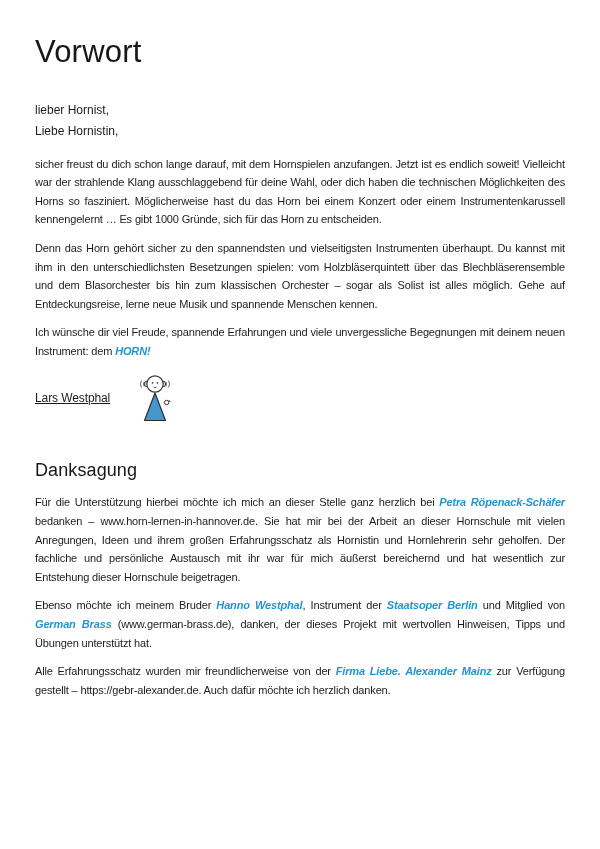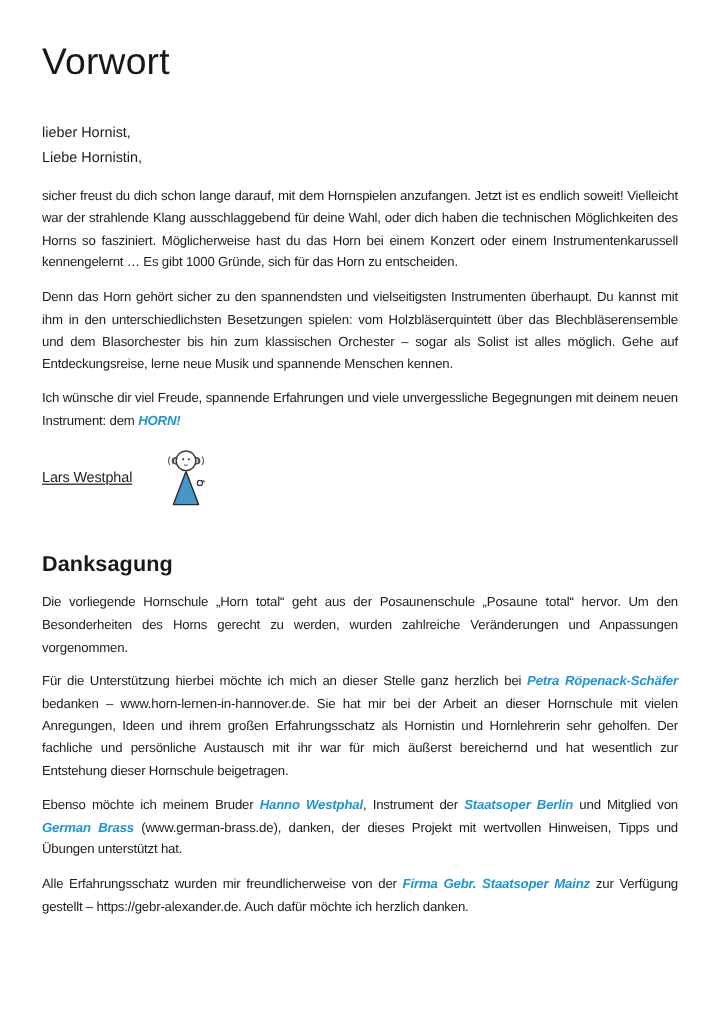--- a/index.html
+++ b/index.html
@@ -49,21 +49,21 @@
     height: 52px;
   }
   .signature-name {
     font-size: 12px;
     letter-spacing: -0.1px;
     text-decoration: underline;
   }
   .figure-wrap { margin-left: 24px; width: 42px; height: 52px; }
   h2.section-title {
     font-size: 18px;
-    font-weight: 700;
+    font-weight: 400;
     letter-spacing: 0.1px;
     margin-top: 36px;
     margin-bottom: 12px;
     color: #181818;
   }
 </style>
 </head>
 <body>
 
 <div class="page">
@@ -103,18 +103,17 @@
         <path d="M21 21 L10.5 48.5 L31.5 48.5 Z" fill="#4596cb" stroke="#2d2d2d" stroke-width="1.2" stroke-linejoin="round"></path>
 
         <circle cx="32.6" cy="30.5" r="2.2" fill="#ffffff" stroke="#3a3a3a" stroke-width="1"></circle>
         <path d="M34.6 28.8 q1.6 -0.6 1.6 1.2" fill="none" stroke="#3a3a3a" stroke-width="0.9"></path>
       </svg>
     </span>
   </div>
 
   <h2 class="section-title">Danksagung</h2>
 
-  <p class="body-par"><span>Die vorliegende Hornschule „Horn total“ geht aus der Posaunenschule „Posaune total“ hervor. Um den Besonderheiten des Horns gerecht zu werden, wurden zahlreiche Veränderungen und Anpassungen vorgenommen.</span></p>
   <p class="body-par"><span>Für die Unterstützung hierbei möchte ich mich an dieser Stelle ganz herzlich bei </span><span class="hl">Petra Röpenack-Schäfer</span><span> bedanken – www.horn-lernen-in-hannover.de. Sie hat mir bei der Arbeit an dieser Hornschule mit vielen Anregungen, Ideen und ihrem großen Erfahrungsschatz als Hornistin und Hornlehrerin sehr geholfen. Der fachliche und persönliche Austausch mit ihr war für mich äußerst bereichernd und hat wesentlich zur Entstehung dieser Hornschule beigetragen.</span></p>
   <p class="body-par"><span>Ebenso möchte ich meinem Bruder </span><span class="hl">Hanno Westphal</span><span>, Instrument der </span><span class="hl">Staatsoper Berlin</span><span> und Mitglied von </span><span class="hl">German Brass</span><span> (www.german-brass.de), danken, der dieses Projekt mit wertvollen Hinweisen, Tipps und Übungen unterstützt hat.</span></p>
-  <p class="body-par"><span>Alle Erfahrungsschatz wurden mir freundlicherweise von der </span><span class="hl">Firma Gebr. Staatsoper Mainz</span><span> zur Verfügung gestellt – https://gebr-alexander.de. Auch dafür möchte ich herzlich danken.</span></p>
+  <p class="body-par"><span>Alle Erfahrungsschatz wurden mir freundlicherweise von der </span><span class="hl">Firma Liebe. Alexander Mainz</span><span> zur Verfügung gestellt – https://gebr-alexander.de. Auch dafür möchte ich herzlich danken.</span></p>
 
 </div>
 
 </body></html>

